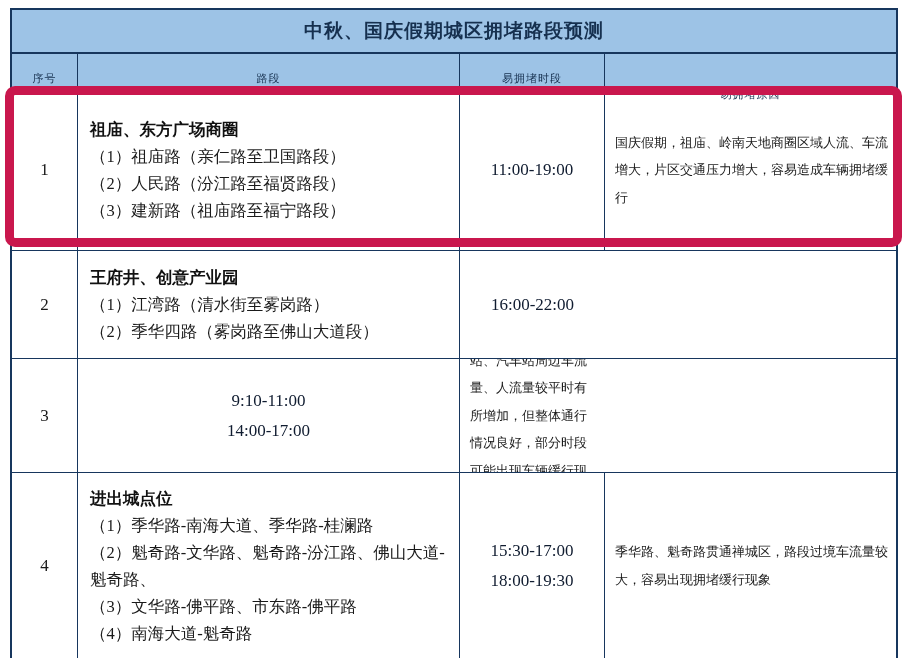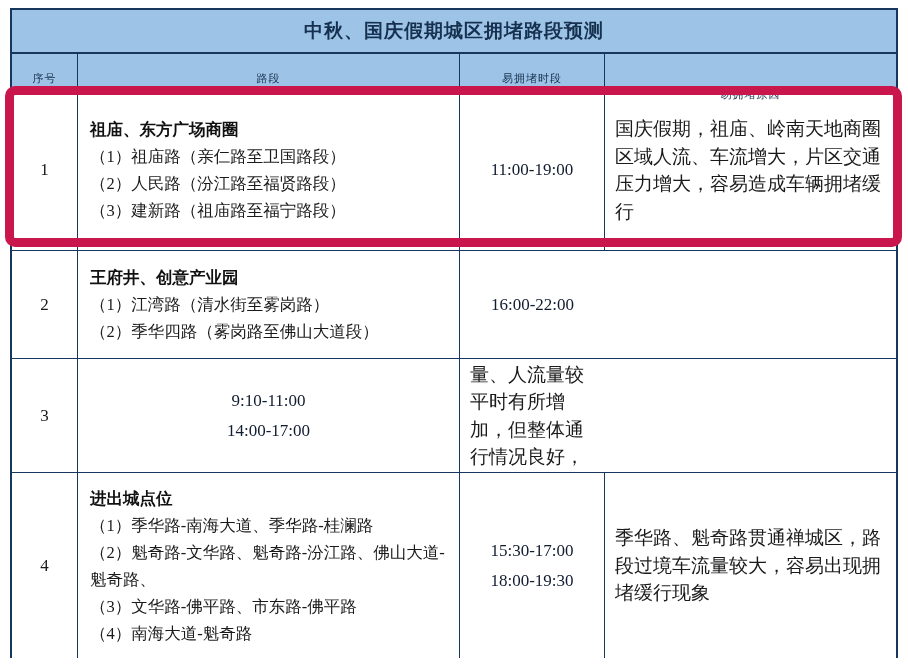--- a/index.html
+++ b/index.html
@@ -73,21 +73,21 @@
   .area-title{font-weight:bold;color:#111111;}
   .road-line{color:#1a1a1a;}
   .c-time{
     display:flex;flex-direction:column;align-items:center;justify-content:center;
     font-size:17px;line-height:30px;color:#101c30;
     font-family:Liberation Serif, serif;
   }
   .c-reason{
     display:flex;flex-direction:column;justify-content:center;
     padding:4px 8px 4px 10px;
-    font-size:19px;line-height:27.5px;
+    font-size:13px;line-height:27.5px;
     color:#1a1a1a;
   }
   .highlight-box{
     position:absolute;
     left:5px;top:86px;
     width:897px;height:161px;
     border:9px solid #c9174d;
     border-radius:10px;
     box-sizing:border-box;
     pointer-events:none;

